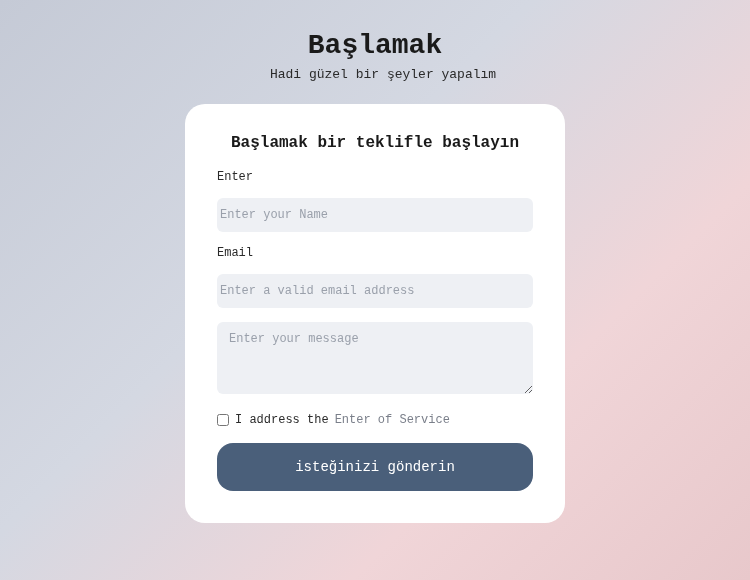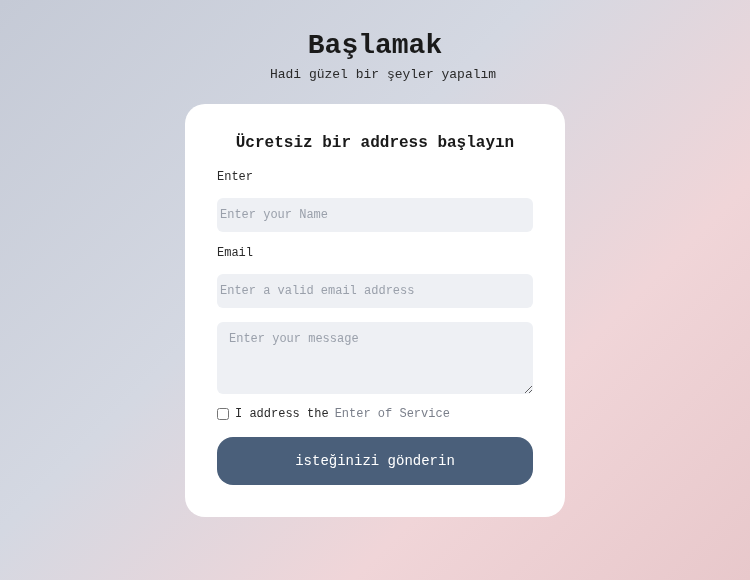--- a/index.html
+++ b/index.html
@@ -65,21 +65,21 @@
       color: #9aa0ab;
     }
     .textarea-input {
       width: 100%;
       background: #eef0f4;
       border: none;
       border-radius: 6px;
       padding: 10px 12px;
       font-size: 12px;
       color: #333;
-      margin-bottom: 8px;
+      margin-bottom: 14px;
       font-family: inherit;
       height: 72px;
       resize: vertical;
     }
     .textarea-input::placeholder {
       color: #9aa0ab;
     }
     .checkbox-row {
       display: flex;
       align-items: center;
@@ -107,21 +107,21 @@
       font-family: inherit;
     }
   </style>
 </head>
 <body>
 
 <h1 class="page-title">Başlamak</h1>
 <p class="page-subtitle">Hadi güzel bir şeyler yapalım</p>
 
 <div class="form-card">
-  <h2 class="form-title">Ücretsiz bir address başlayın</h2>
+  <h2 class="form-title">Başlamak bir teklifle başlayın</h2>
 
   <label class="field-label">Enter</label>
   <input type="text" class="text-input" placeholder="Enter your Name" style="">
 
   <label class="field-label">Email</label>
   <input type="email" class="text-input" placeholder="Enter a valid email address" style="">
 
   <textarea class="textarea-input" placeholder="Enter your message" style=""></textarea>
 
   <div class="checkbox-row">

